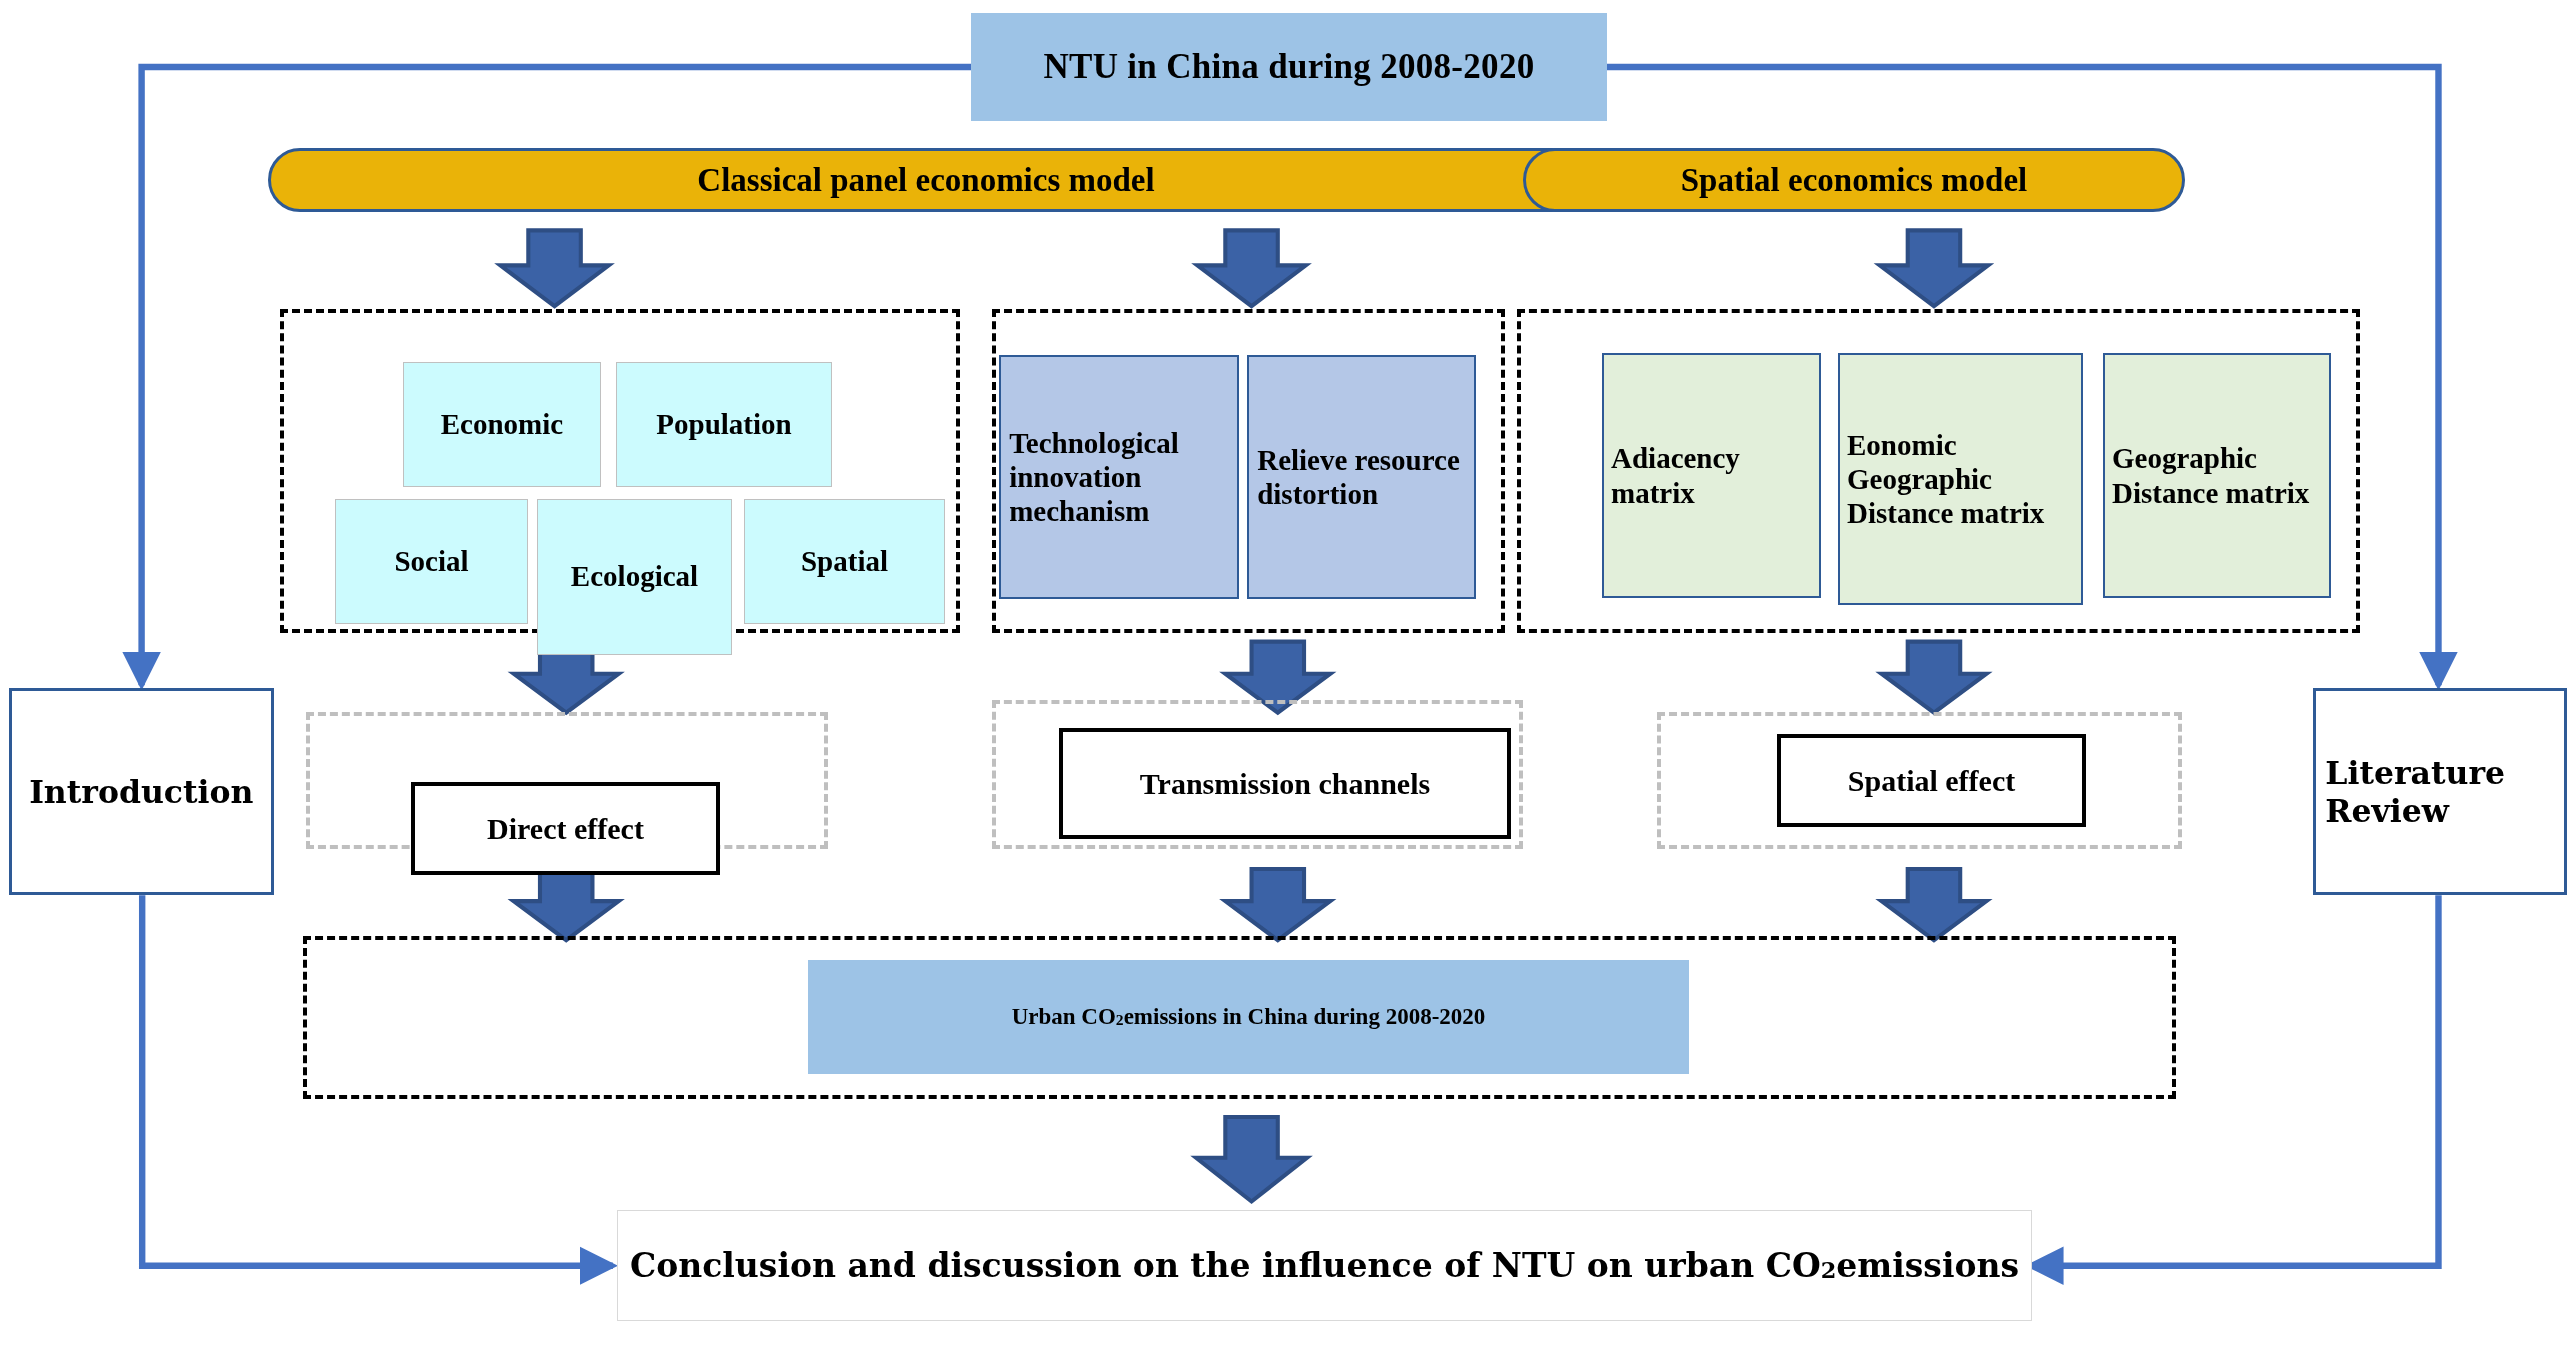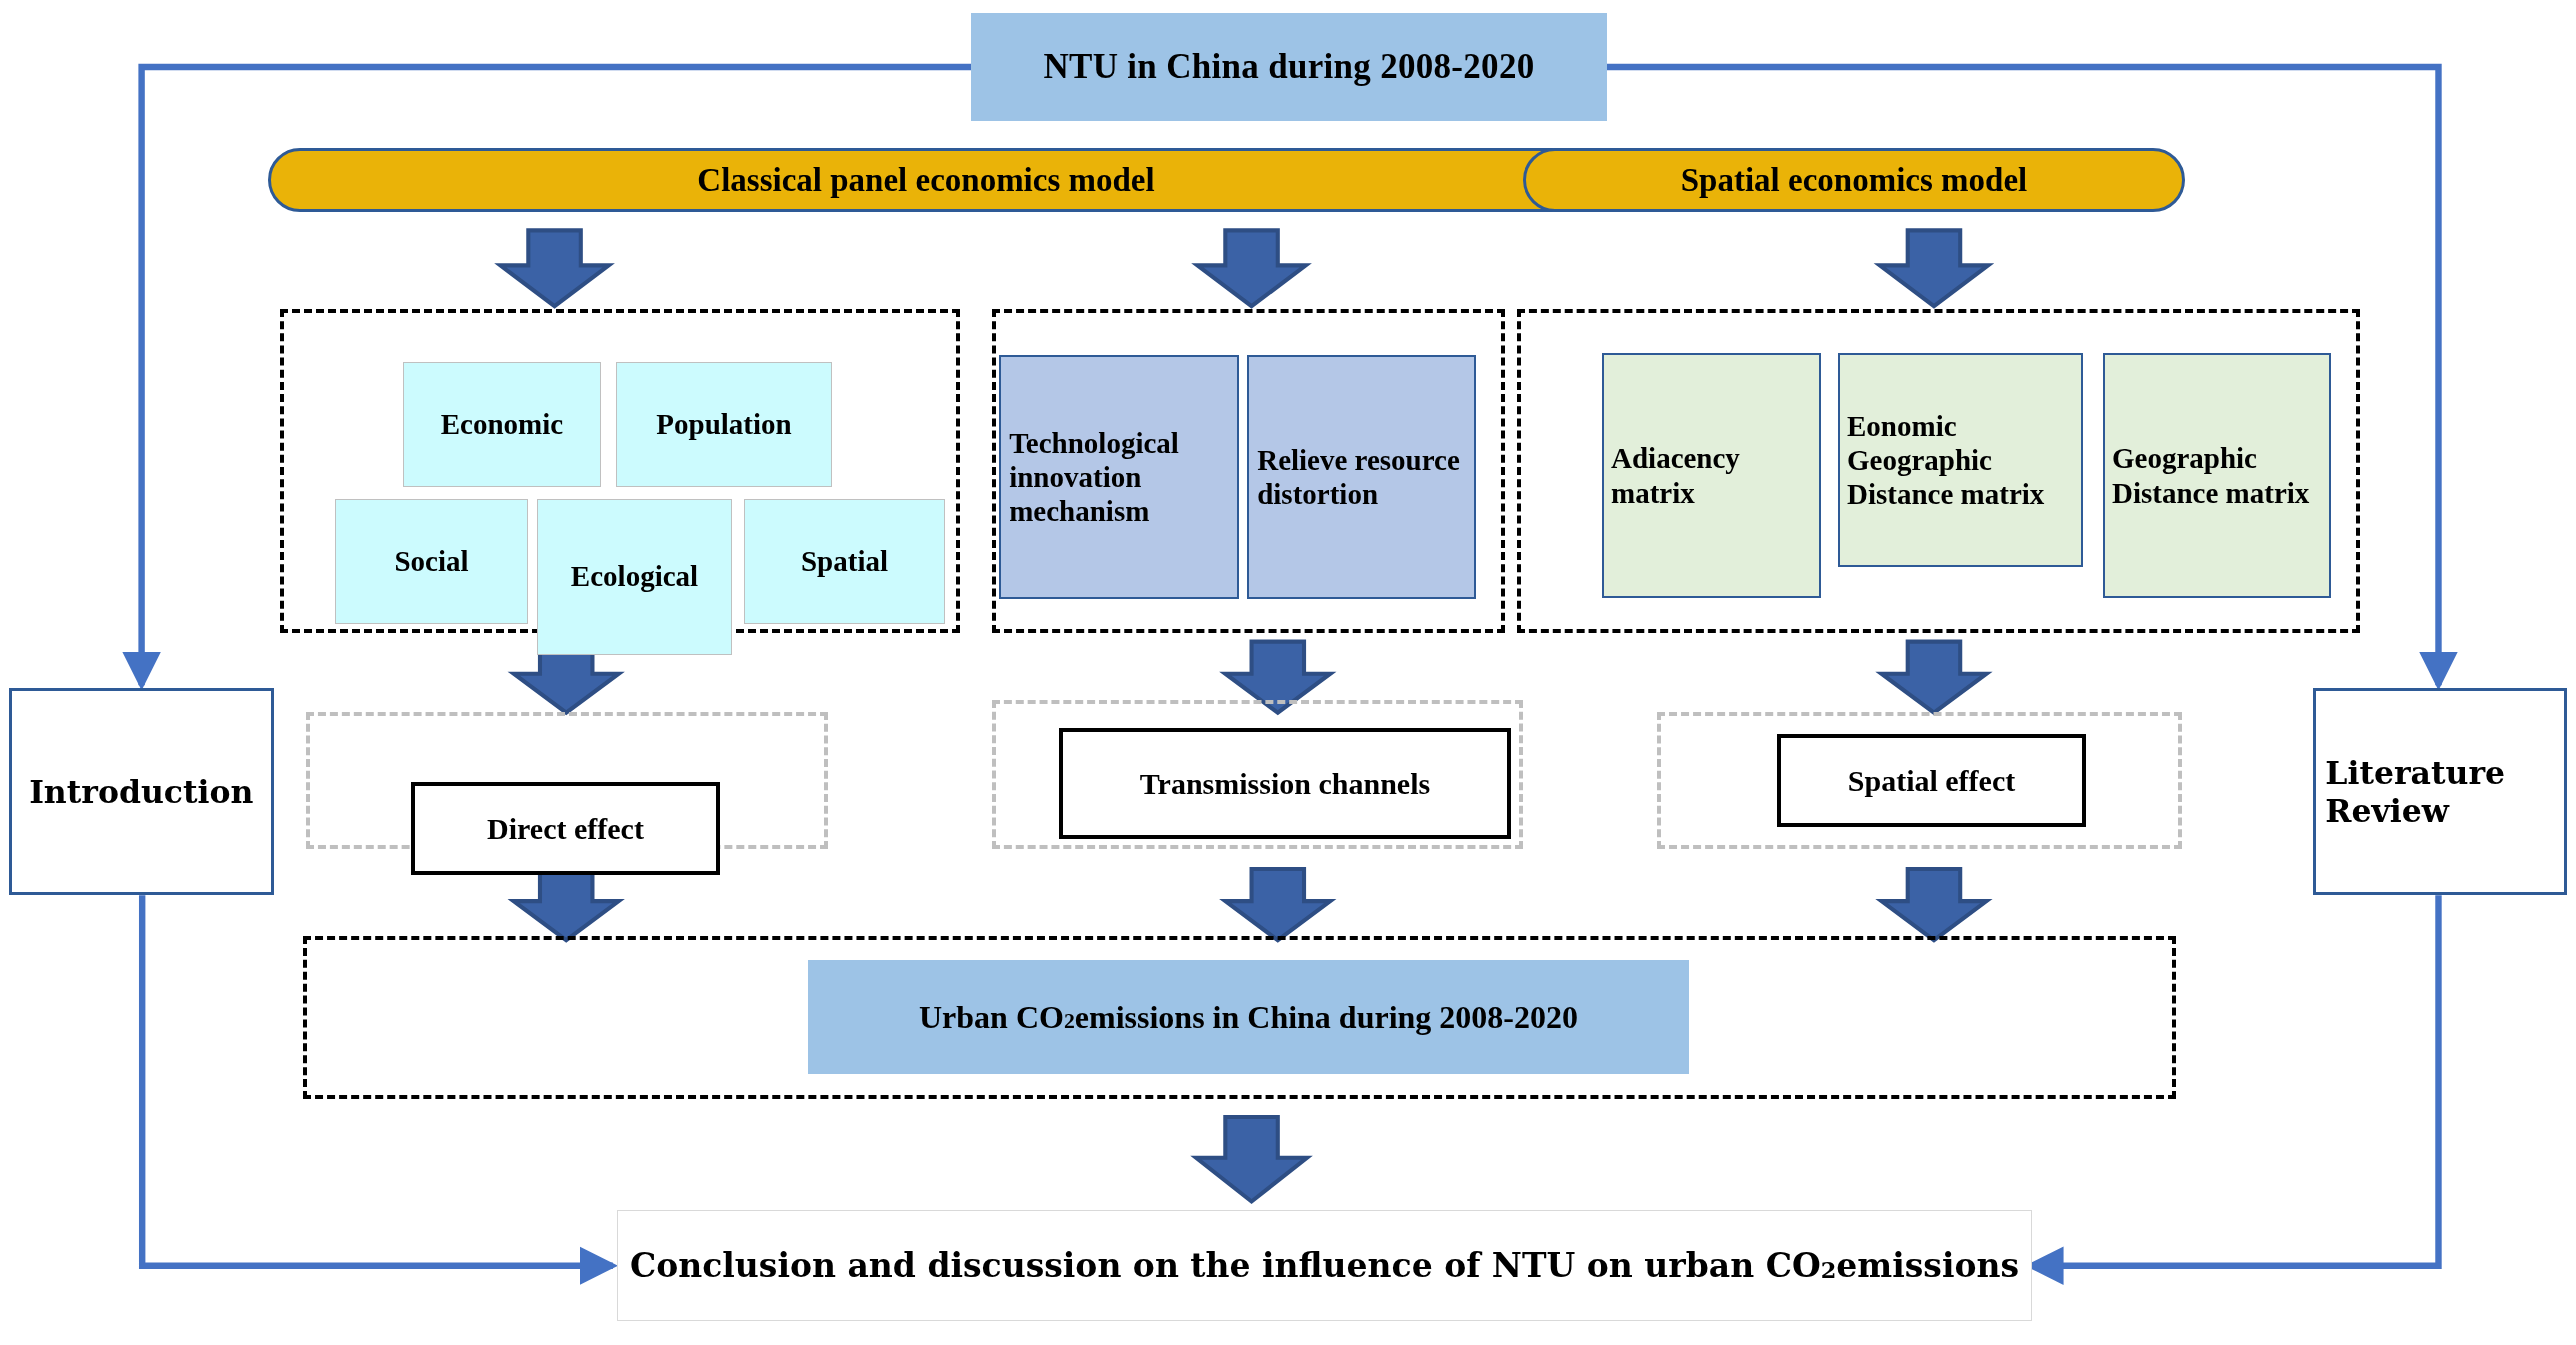--- a/index.html
+++ b/index.html
@@ -13,21 +13,21 @@
   .pill{border:3.5px solid #2E5A96;border-radius:58px;background:#eab308;font-weight:bold;font-size:33px;}
 
   .dash-group{border:4.1px dashed #000;background:transparent;}
   .dash-group-gray{border:4.1px dashed #BFBFBF;background:transparent;}
 
   .chip-cyan{background:#CCFBFE;border:1.2px solid #C0C0C0;font-weight:bold;font-size:29px;line-height:1.15;}
   .chip-blue{background:#B4C7E7;border:2.3px solid #2E5A96;font-weight:bold;font-size:29px;line-height:1.18;}
   .chip-green{background:#E2EFDA;border:2.3px solid #2E5A96;font-weight:bold;font-size:29px;line-height:1.18;}
 
   .effect-box{background:#fff;border:4.1px solid #000;font-weight:bold;font-size:30px;line-height:1.2;}
-  .co2-box{background:#9DC3E6;color:#000;font-weight:bold;font-size:32px;}
+  .co2-box{background:#9DC3E6;color:#000;font-weight:bold;font-size:23px;}
   .side-box{background:#fff;border:3.5px solid #2E5A96;font-weight:bold;font-size:31.5px;line-height:1.2;}
   .conclusion-box{background:#fff;border:1.8px solid #D9D9D9;font-weight:bold;font-size:33px;}
 
   .wide-serif{font-family:"DejaVu Serif", serif;}
   sub{font-size:.68em;vertical-align:baseline;position:relative;top:.22em;}
 </style>
 </head>
 <body>
 
 <div id="stage">
@@ -93,21 +93,21 @@
   <div class="node chip-cyan" style="left:335px;top:499px;width:193px;height:125px;">Social</div>
   <div class="node chip-cyan" style="left:537px;top:499px;width:195px;height:156px;">Ecological</div>
   <div class="node chip-cyan" style="left:744px;top:499px;width:201px;height:125px;">Spatial</div>
 
   <div class="node dash-group" style="left:992px;top:309px;width:513px;height:324px;"></div>
   <div class="node chip-blue" style="left:999px;top:355px;width:240px;height:244px;padding:0 8.2px;">Technological innovation mechanism</div>
   <div class="node chip-blue" style="left:1247px;top:355px;width:229px;height:244px;padding:0 8.2px;">Relieve resource distortion</div>
 
   <div class="node dash-group" style="left:1517px;top:309px;width:843px;height:324px;"></div>
   <div class="node chip-green" style="left:1602px;top:353px;width:219px;height:245px;padding:0 7px;">Adiacency matrix</div>
-  <div class="node chip-green" style="left:1838px;top:353px;width:245px;height:214px;padding:0 7px;">Eonomic Geographic Distance matrix</div>
+  <div class="node chip-green" style="left:1838px;top:353px;width:245px;height:252px;padding:0 7px;">Eonomic Geographic Distance matrix</div>
   <div class="node chip-green" style="left:2103px;top:353px;width:228px;height:245px;padding:12px 7px;">Geographic Distance matrix</div>
 
   <div class="node dash-group-gray" style="left:306px;top:712px;width:522px;height:137px;"></div>
   <div class="node effect-box" style="left:411px;top:734px;width:309px;height:93px;margin-top:48px;">Direct effect</div>
 
   <div class="node dash-group-gray" style="left:992px;top:700px;width:531px;height:149px;"></div>
   <div class="node effect-box" style="left:1059px;top:728px;width:452px;height:111px;">Transmission channels</div>
 
   <div class="node dash-group-gray" style="left:1657px;top:712px;width:525px;height:137px;"></div>
   <div class="node effect-box" style="left:1777px;top:734px;width:309px;height:93px;">Spatial effect</div>

